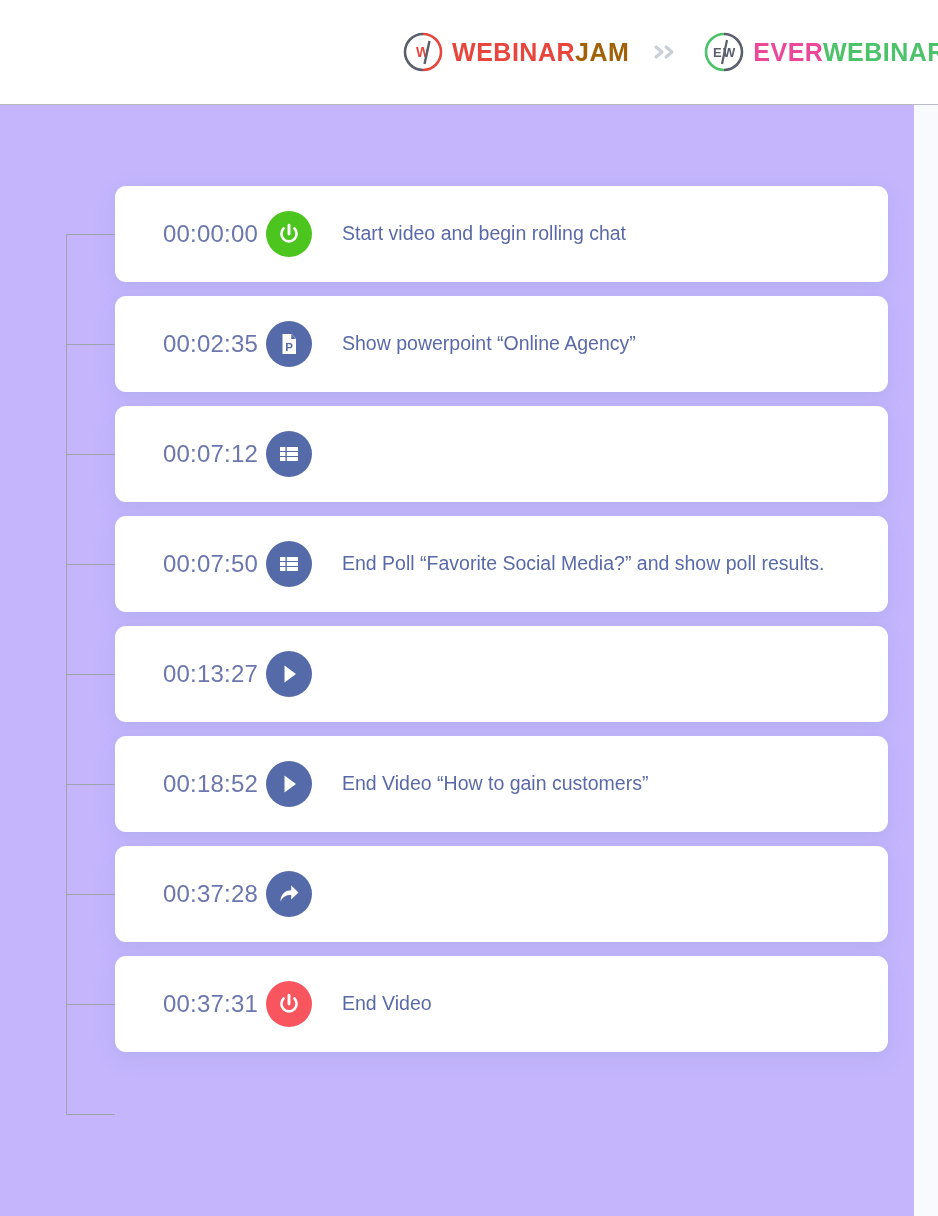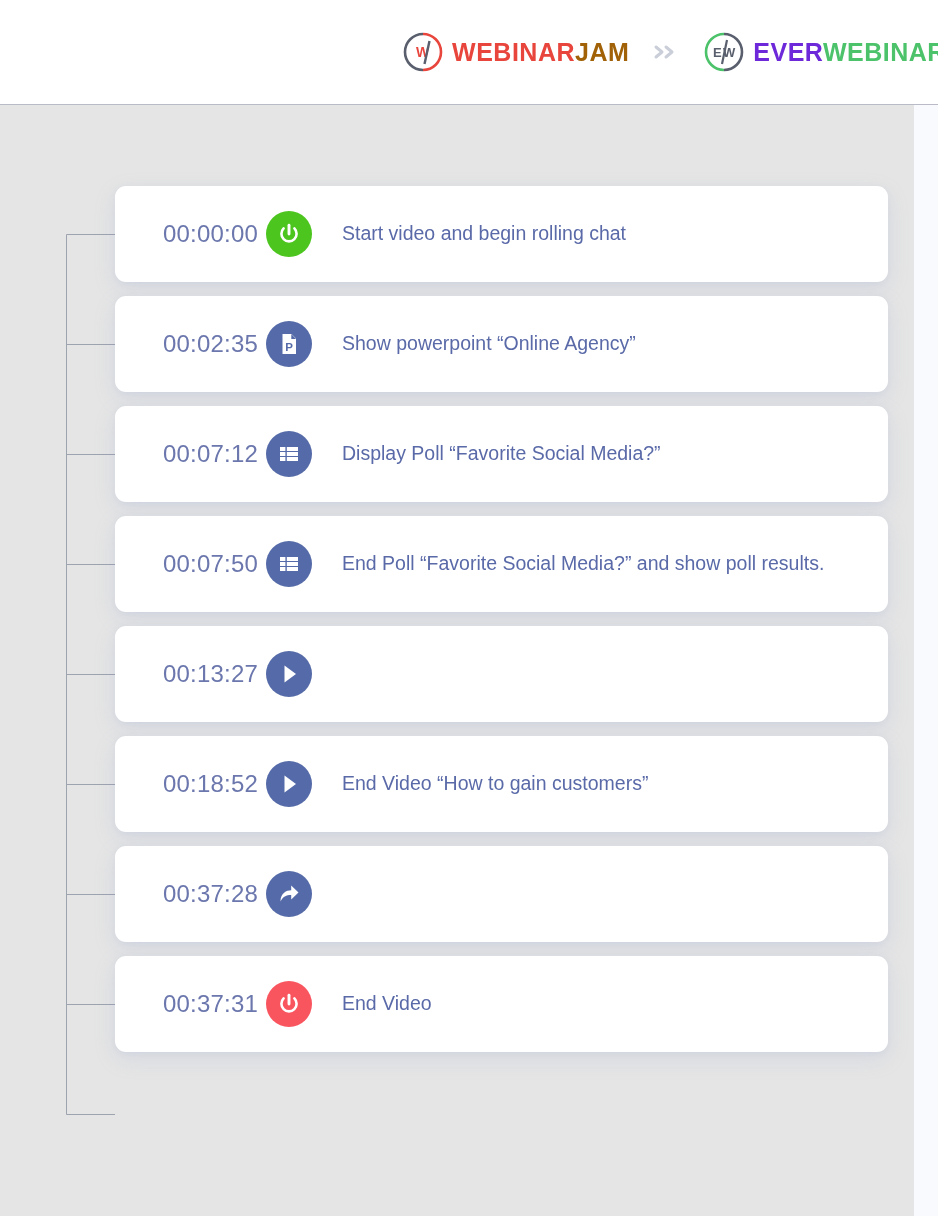--- a/index.html
+++ b/index.html
@@ -41,37 +41,37 @@
   .logo-mark { display: block; }
   .logo-word {
     font-size: 25px;
     font-weight: bold;
     letter-spacing: 0.5px;
     line-height: 1;
     white-space: nowrap;
   }
   .logo-word .part-a { color: #e8453c; }
   .logo-word .part-b { color: #a16207; }
-  .logo-word.ew .part-a { color: #6d28d9; }
+  .logo-word.ew .part-a { color: #ec4899; }
   .logo-word.ew .part-b { color: #4cc26a; }
   .chevrons {
     color: #c9ced8;
     font-size: 23px;
     font-weight: bold;
     letter-spacing: -3px;
     line-height: 1;
     padding: 0 2px;
   }
 
   
   .stage {
     position: relative;
     width: 914px;
     height: 1111px;
-    background: #e5e5e5;
+    background: #c4b5fd;
   }
 
   
   .tree-svg {
     position: absolute;
     left: 0;
     top: 0;
     width: 938px;
     height: 1111px;
     pointer-events: none;
@@ -214,21 +214,20 @@
         <div class="card-icon" style="background: rgb(85, 106, 168);">
           <svg class="icon-svg" width="26" height="26" viewBox="0 0 26 26">
             <rect x="4" y="6" width="5.4" height="4" fill="#fff"></rect>
             <rect x="10.8" y="6" width="11.2" height="4" fill="#fff"></rect>
             <rect x="4" y="11" width="5.4" height="4" fill="#fff"></rect>
             <rect x="10.8" y="11" width="11.2" height="4" fill="#fff"></rect>
             <rect x="4" y="16" width="5.4" height="4" fill="#fff"></rect>
             <rect x="10.8" y="16" width="11.2" height="4" fill="#fff"></rect>
           </svg>
         </div>
-        <div class="card-text">Display Poll “Favorite Social Media?”</div>
       </div>
       <div class="card">
         <div class="card-time">00:07:50</div>
         <div class="card-icon" style="background: rgb(85, 106, 168);">
           <svg class="icon-svg" width="26" height="26" viewBox="0 0 26 26">
             <rect x="4" y="6" width="5.4" height="4" fill="#fff"></rect>
             <rect x="10.8" y="6" width="11.2" height="4" fill="#fff"></rect>
             <rect x="4" y="11" width="5.4" height="4" fill="#fff"></rect>
             <rect x="10.8" y="11" width="11.2" height="4" fill="#fff"></rect>
             <rect x="4" y="16" width="5.4" height="4" fill="#fff"></rect>

